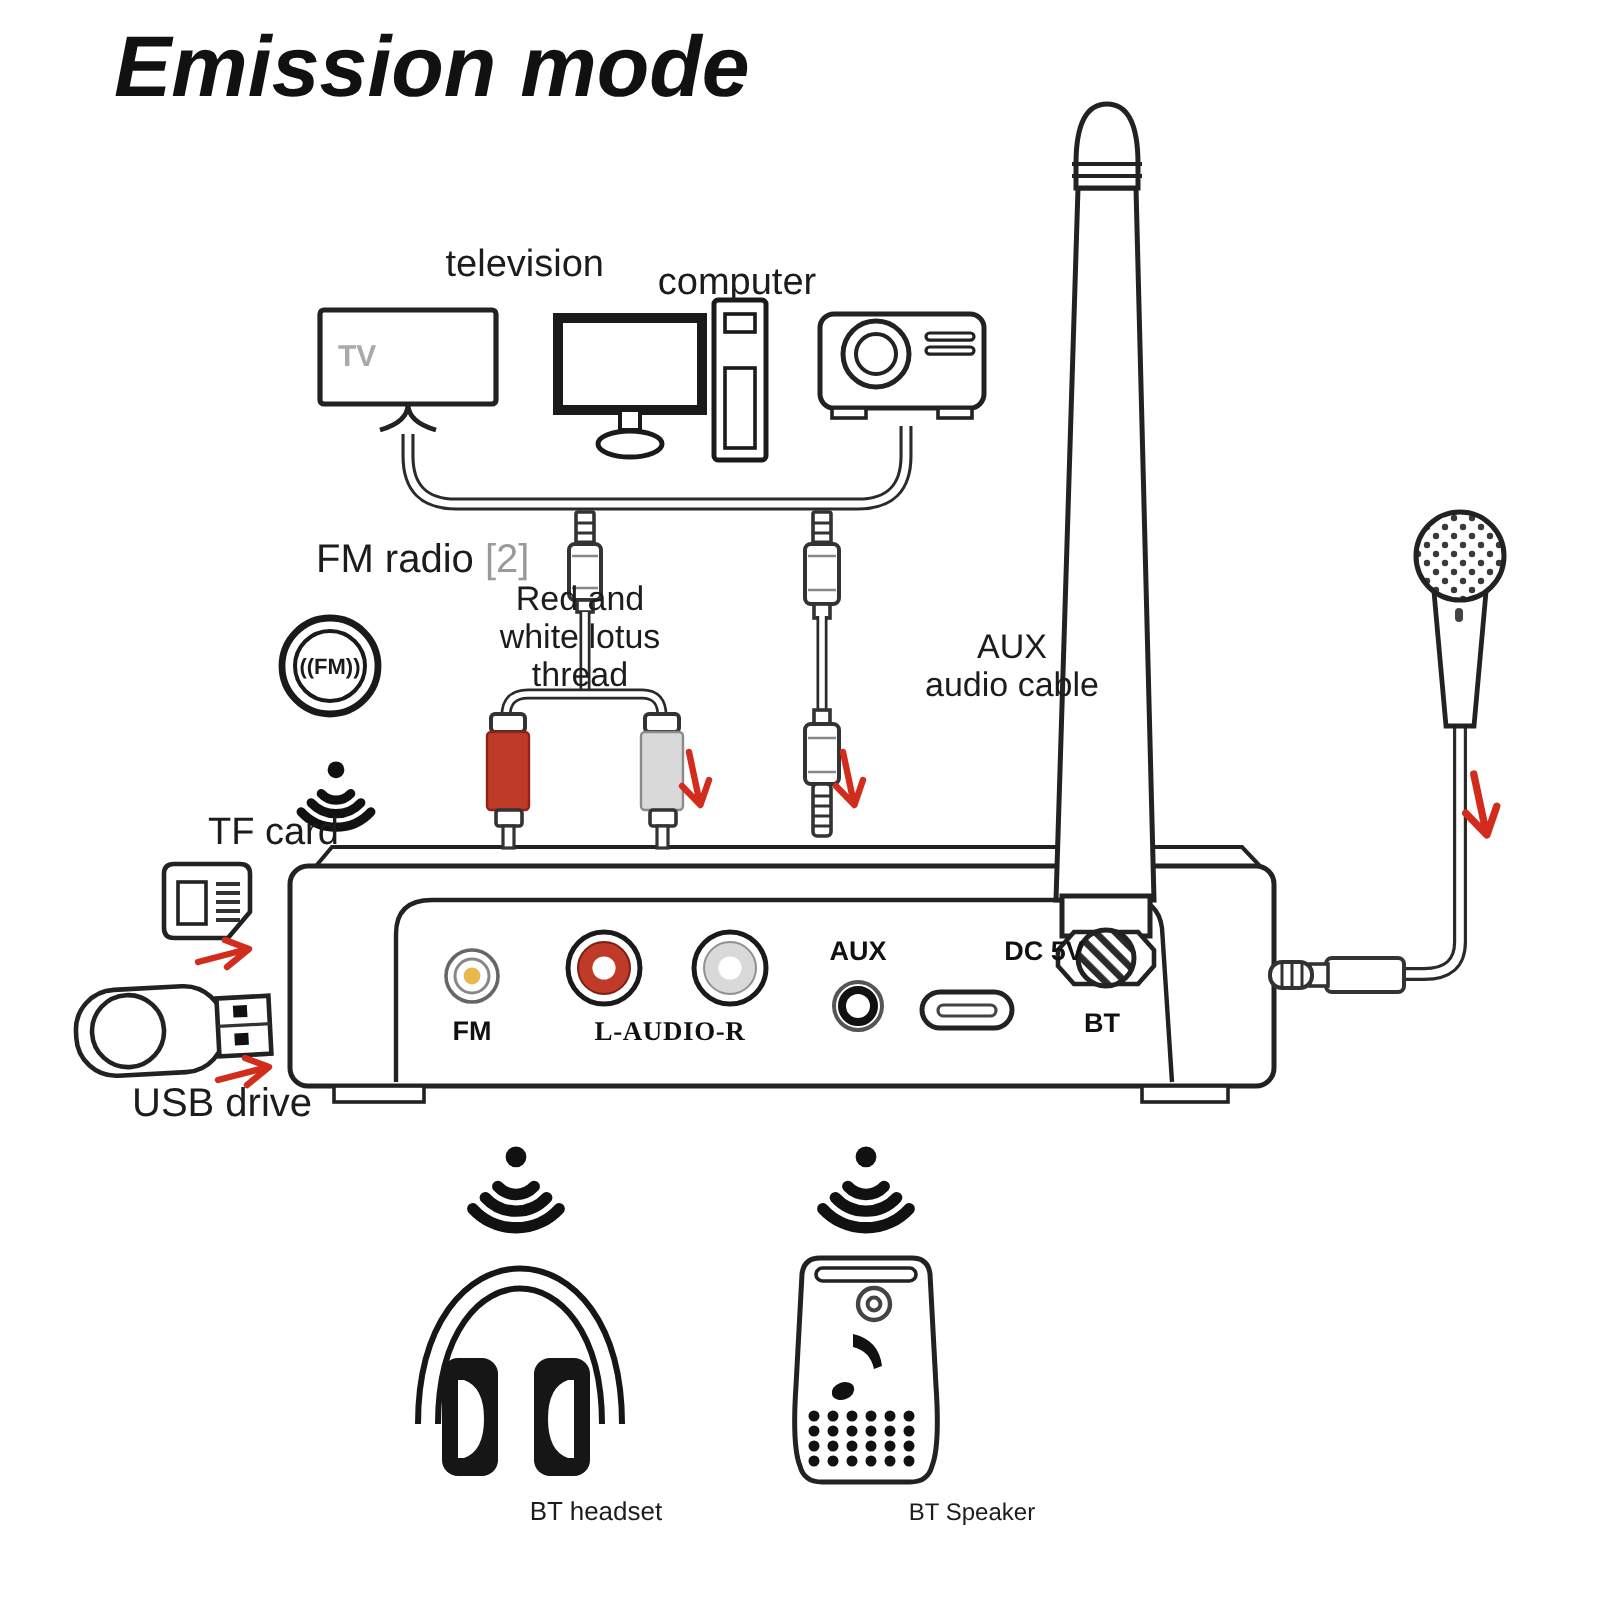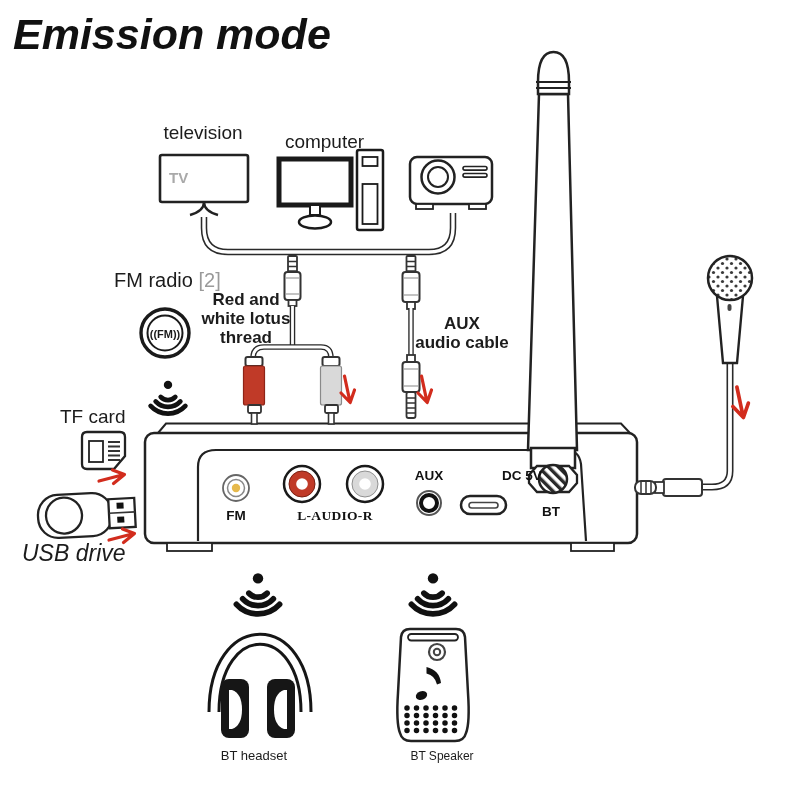--- a/index.html
+++ b/index.html
@@ -1,32 +1,32 @@
 <!DOCTYPE html>
 <html><head>
 <meta charset="utf-8">
 <style>
   html,body { margin:0; padding:0; background:#fff; }
   .page { position:relative; width:800px; height:800px; background:#ffffff; overflow:hidden;
           font-family:"Liberation Sans", sans-serif; color:#1c1c1c; }
   .art { position:absolute; left:0; top:0; }
-  .label { position:absolute; line-height:1.12; }
+  .label { position:absolute; line-height:1.12;margin-left:44px; }
   .c { text-align:center; }
-  .pre { white-space:pre-line;font-weight:bold; }
+  .pre { white-space:pre-line; }
   .title { left:13px; top:10px; font-size:43px; font-weight:bold; font-style:italic; color:#111; }
   .lbl { font-size:19px; }
-  .lbl-television { left:148px; top:122px; width:110px; }
+  .lbl-television { left:148px; top:122px; width:110px;text-align:right; }
   .lbl-computer { left:277px; top:131px; width:95px; }
   .lbl-amplifier { left:390px; top:129px; width:145px; }
   .lbl-microphone { left:655px; top:226px; width:115px; font-size:20px; }
   .lbl-fmradio { left:114px; top:269px; font-size:20px; }
   .lbl-rca { left:185px; top:290px; width:122px; font-size:17px; }
   .lbl-aux { left:403px; top:314px; width:118px; font-size:17px; }
   .lbl-tfcard { left:60px; top:406px; }
-  .lbl-usbdrive { left:22px; top:541px; font-size:23px;font-style:italic; }
+  .lbl-usbdrive { left:22px; top:541px; font-size:20px; }
   .lbl-headset { left:198px; top:749px; width:112px; font-size:13px; }
   .lbl-speaker { left:386px; top:750px; width:112px; font-size:12px; }
   .port-label { position:absolute; font-weight:bold; font-size:13.5px; color:#111; text-align:center; }
   .pl-fm { left:216px; top:508px; width:40px; }
   .pl-rca { left:275px; top:508px; width:120px; letter-spacing:0.3px;font-family:Liberation Serif, serif; }
   .pl-aux { left:404px; top:468px; width:50px; }
   .pl-dc { left:458px; top:468px; width:50px;margin-left:39px; }
   .pl-bt { left:531px; top:504px; width:40px; }
   .gray { color:#9a9a9a; }
   svg text { font-family:"Liberation Sans", sans-serif; }

